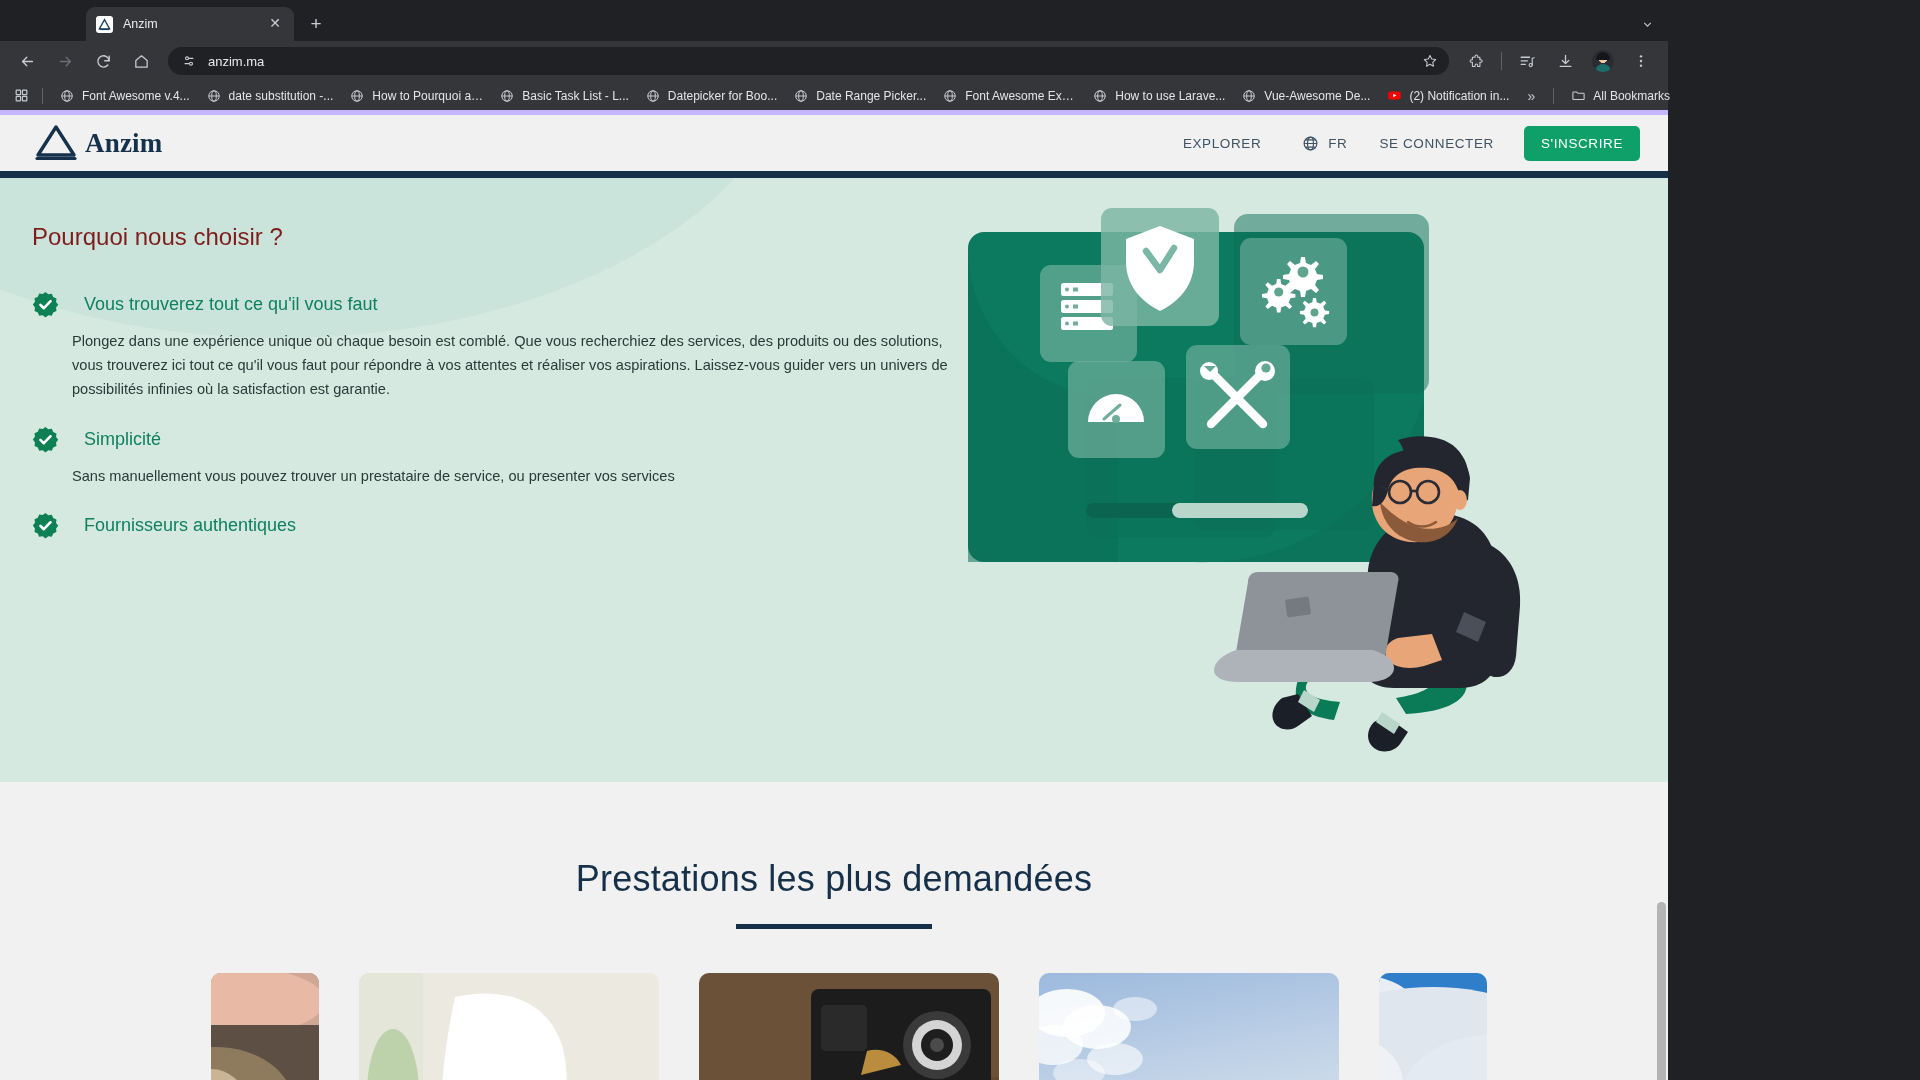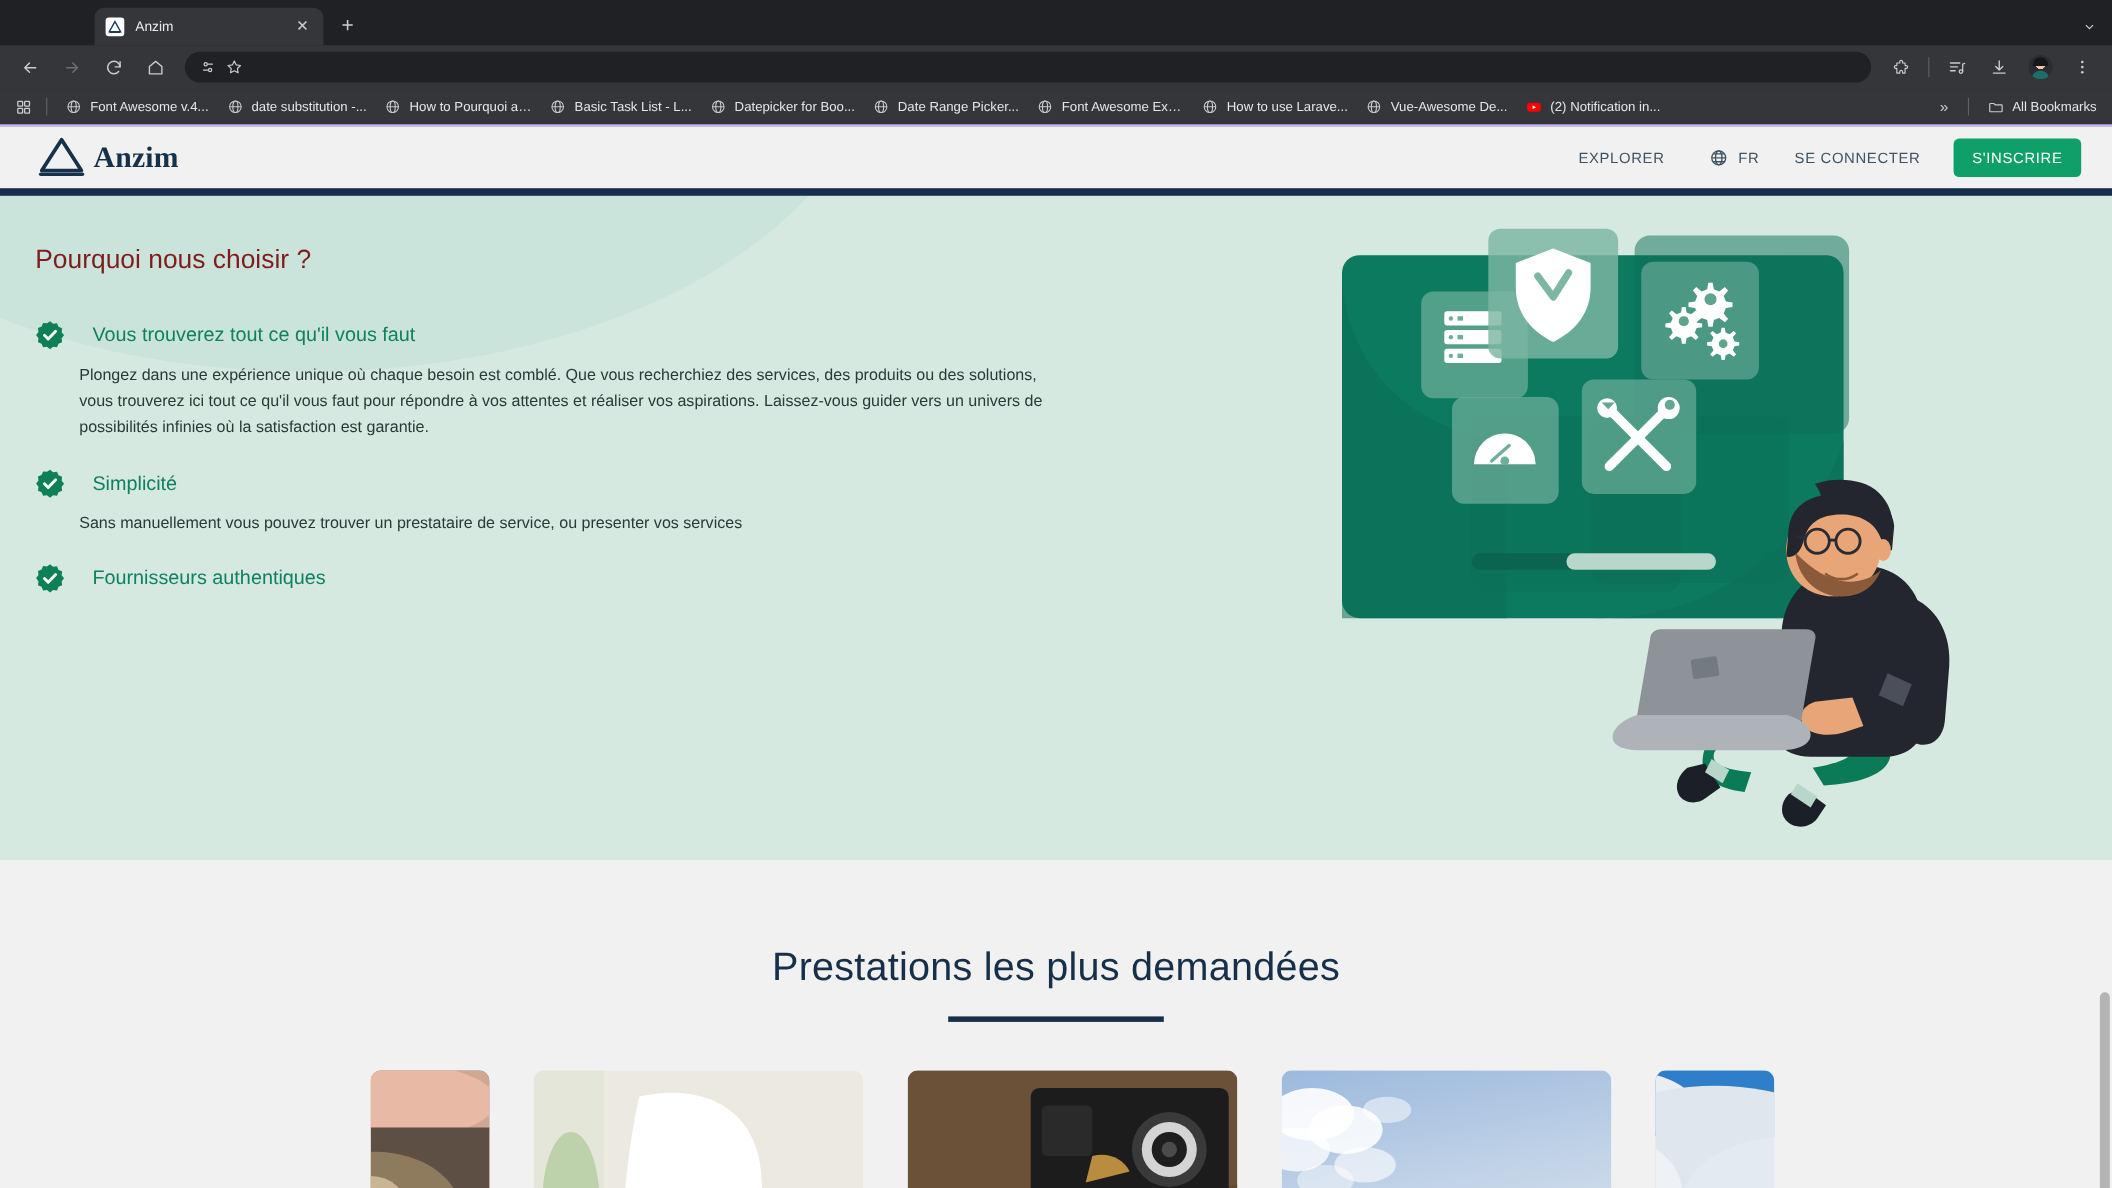--- a/index.html
+++ b/index.html
@@ -4,21 +4,21 @@
 <style>
   * { box-sizing: border-box; margin: 0; padding: 0; }
   html, body {
     width: 1920px; height: 1080px;
     overflow: hidden;
     font-family: "Liberation Sans", sans-serif;
     background: #202124;
   }
 
   
-  .browser { width: 1920px; height: 1080px; display: flex; flex-direction: column; }
+  .browser { width: 1668px; height: 1080px; display: flex; flex-direction: column; }
 
   
   .tabstrip {
     height: 41px; background: #202124; display: flex; align-items: flex-end;
     padding-left: 10px; position: relative; flex: none;
   }
   .tab {
     height: 34px; width: 208px; background: #35363a; border-radius: 9px 9px 0 0;
     display: flex; align-items: center; padding: 0 10px; margin-left: 76px;
     position: relative;
@@ -77,21 +77,21 @@
     background:#15151c; border-radius:7px 7px 0 0;
   }
   .avatar-img::after{
     content:""; position:absolute; left:3px; bottom:0; width:16px; height:8px;
     background:#1d6d68; border-radius:8px 8px 0 0;
   }
 
   
   .bookmarks {
     height: 34px; background: #35363a; display: flex; align-items: center;
-    padding: 0 6px 0 8px; flex: none; border-bottom: 2px solid #c4b5fd;
+    padding: 0 6px 0 8px; flex: none; border-bottom: 5px solid #c4b5fd;
   }
   .bm-apps { width: 26px; height: 26px; display:flex;align-items:center;justify-content:center;color:#c8cbd0;flex:none;}
   .bm-sep { width:1px; height:16px; background:#5f6368; margin:0 8px; flex:none;}
   .bm-item {
     display: flex; align-items: center; height: 26px; padding: 0 8px;
     border-radius: 4px; flex: none; max-width: 150px;
   }
   .bm-ico { width:16px; height:16px; flex:none; display:flex; align-items:center; justify-content:center;}
   .bm-label {
     color: #e3e5e8; font-size: 12px; margin-left: 7px; white-space: nowrap;
@@ -238,20 +238,21 @@
 
     <div class="omnibox">
       <div class="omnibox-icon">
         <svg width="16" height="16" viewBox="0 0 24 24">
           <circle cx="9" cy="8" r="2.2" fill="none" stroke="currentColor" stroke-width="1.7"></circle>
           <path d="M12 8h6" stroke="currentColor" stroke-width="1.7" stroke-linecap="round"></path>
           <circle cx="15" cy="16" r="2.2" fill="none" stroke="currentColor" stroke-width="1.7"></circle>
           <path d="M12 16H6" stroke="currentColor" stroke-width="1.7" stroke-linecap="round"></path>
         </svg>
       </div>
+      <div class="omnibox-text" title="Search Google or type a URL">anzim.ma</div>
       <div class="omni-star">
         <svg width="16" height="16" viewBox="0 0 24 24">
             <path d="M12 3.6l2.6 5.4 5.9.8-4.3 4.1 1 5.9-5.2-2.8-5.2 2.8 1-5.9L3.5 9.8l5.9-.8z" fill="none" stroke="currentColor" stroke-width="1.6" stroke-linejoin="round"></path>
           </svg>
       </div>
     </div>
 
     <div class="tb-btn">
       <svg width="17" height="17" viewBox="0 0 24 24">
           <path d="M10 4.5a1.8 1.8 0 0 1 3.6 0V6h3.2v3.4h1.4a1.8 1.8 0 0 1 0 3.6h-1.4V19H13.6v-1.6a1.8 1.8 0 0 0-3.6 0V19H6.2v-6h-1.4a1.8 1.8 0 0 1 0-3.6h1.4V6H10z" fill="none" stroke="currentColor" stroke-width="1.5" stroke-linejoin="round"></path>

